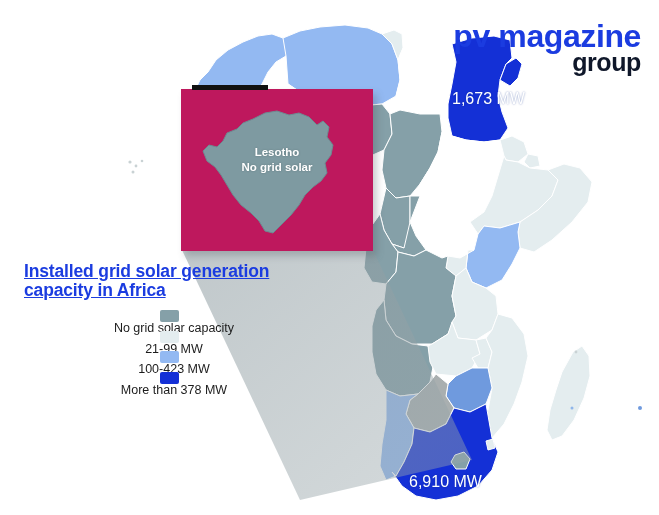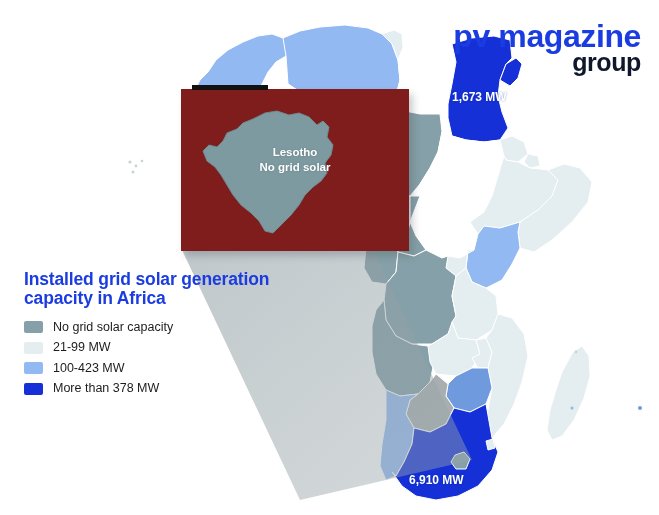--- a/index.html
+++ b/index.html
@@ -7,43 +7,43 @@
        font-family:"Liberation Sans","DejaVu Sans",sans-serif;}
   #stage{position:relative;width:659px;height:515px;background:#fff;overflow:hidden;}
 
   
   #map-svg{position:absolute;left:0;top:0;width:659px;height:515px;}
 
   
   #legend-block{position:absolute;left:24px;top:262px;width:300px;}
   #legend-title{
     color:#1b3ce0;font-weight:bold;font-size:17.5px;line-height:19px;
-    letter-spacing:-0.15px;margin:8px 0 10px 0;white-space:pre-line;
+    letter-spacing:-0.15px;margin:0 0 10px 0;white-space:pre-line;text-decoration:underline;
   }
-  .legend-row{display:flex;align-items:center;height:18px;margin-bottom:2.5px;}
+  .legend-row{display:flex;align-items:center;height:18px;margin-bottom:2.5px;flex-direction:column;}
   .legend-sw{width:19px;height:12px;border-radius:2px;margin-right:10px;flex:none;}
   .legend-lb{font-size:12.5px;color:#1c1c1c;line-height:13px;white-space:nowrap;}
 
   
   #inset-cone{position:absolute;left:0;top:0;width:659px;height:515px;pointer-events:none;}
   #inset-panel{
-    position:absolute;left:181px;top:89px;width:228px;height:162px;
-    background:#7f1d1d;box-shadow:4px 5px 7px rgba(80,90,95,.30);text-decoration:underline;
+    position:absolute;left:181px;top:89px;width:192px;height:162px;
+    background:#be185d;box-shadow:4px 5px 7px rgba(80,90,95,.30);text-decoration:underline;
   }
   #inset-topbar{position:absolute;left:11px;top:-4px;width:76px;height:5px;background:#111;}
   #inset-svg{position:absolute;left:0;top:0;width:192px;height:162px;}
   #inset-label{
     position:absolute;left:50%;top:56px;transform:translateX(-50%);
     text-align:center;color:#ffffff;font-size:11.5px;line-height:14.5px;
     font-weight:600;white-space:pre-line;text-shadow:0 0 2px rgba(60,80,85,.45);
   }
 
   
   .val-label{
-    position:absolute;color:#fff;font-size:12px;font-weight:bold;
+    position:absolute;color:#fff;font-size:16px;font-weight:normal;
     white-space:nowrap;text-shadow:0 0 2px rgba(0,40,140,.5);
   }
   #label-egypt{left:452px;top:90px;}
   #label-southafrica{left:409px;top:473px;}
 
   
   #logo{position:absolute;right:18px;top:24px;text-align:right;}
   #logo-main{color:#1b3ce0;font-weight:bold;font-size:32px;line-height:25px;letter-spacing:-0.4px;}
   #logo-sub{color:#0f172a;font-weight:bold;font-size:25px;line-height:25px;letter-spacing:-0.4px;margin-top:1px;}
 </style>

